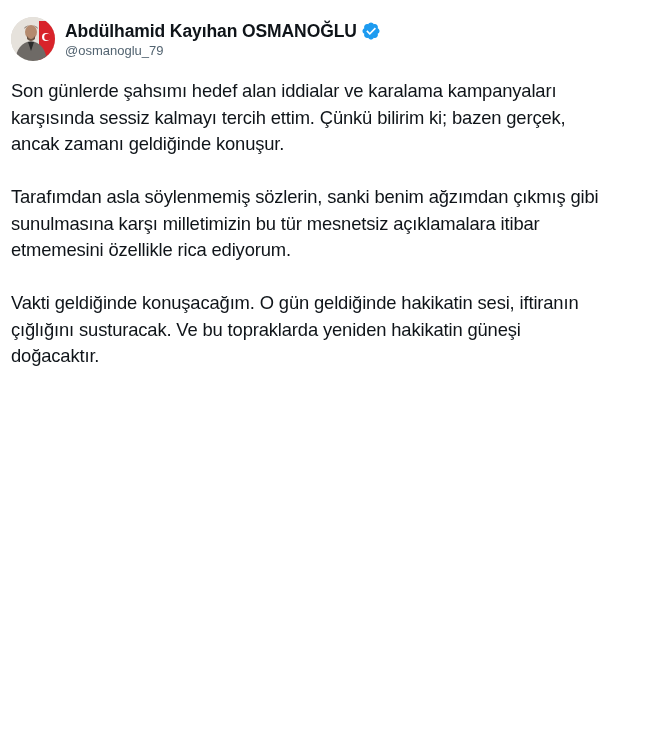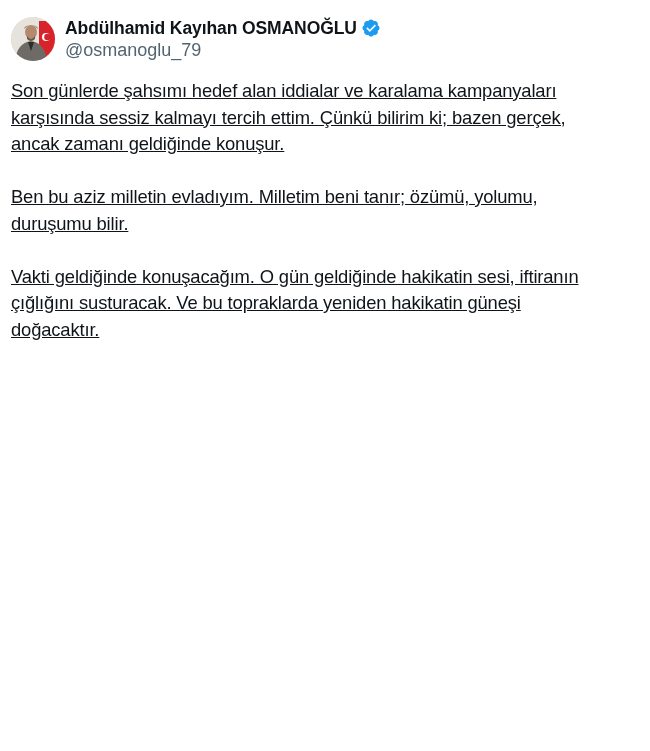--- a/index.html
+++ b/index.html
@@ -5,23 +5,23 @@
     html, body { margin: 0; padding: 0; background: #ffffff; }
     body { width: 650px; height: 751px; overflow: hidden; font-family: "Liberation Sans", "DejaVu Sans", sans-serif; color: #0f1419; }
     .tweet { position: relative; width: 650px; height: 751px; }
     .header { position: absolute; left: 11px; top: 17px; display: flex; align-items: center; }
     .avatar { width: 44px; height: 44px; border-radius: 50%; overflow: hidden; position: relative; background: #d9d4cd; flex: none; }
     .avatar svg { display: block; }
     .names { margin-left: 10px; display: flex; flex-direction: column; }
     .name-row { display: flex; align-items: center; height: 22px; }
     .display-name { font-weight: bold; font-size: 17.5px; letter-spacing: -0.1px; color: #0f1419; white-space: nowrap; }
     .verified { margin-left: 4px; width: 20px; height: 20px; display: inline-block; }
-    .handle { font-size: 18px; color: #536471; margin-top: 1px; white-space: nowrap; }
+    .handle { font-size: 13px; color: #536471; margin-top: 1px; white-space: nowrap; }
     .body { position: absolute; left: 11px; top: 78px; width: 635px; }
-    .para { font-size: 18.4px; line-height: 26.5px; margin: 0 0 26.5px 0; white-space: pre-line; color: #0f1419; letter-spacing: -0.15px; text-decoration: underline; }
+    .para { font-size: 18.4px; line-height: 26.5px; margin: 0 0 26.5px 0; white-space: pre-line; color: #0f1419; letter-spacing: -0.15px; }
   </style>
 </head>
 <body>
 
 <div class="tweet">
   <div class="header">
     <div class="avatar">
       <svg width="44" height="44" viewBox="0 0 44 44">
         <rect width="44" height="44" fill="#e6e2dc"></rect>
         <rect x="28" y="4" width="16" height="40" fill="#d8232a"></rect>
@@ -45,19 +45,20 @@
         </span>
       </div>
       <span class="handle">@osmanoglu_79</span>
     </div>
   </div>
 
   <div class="body">
     <p class="para">Son günlerde şahsımı hedef alan iddialar ve karalama kampanyaları
 karşısında sessiz kalmayı tercih ettim. Çünkü bilirim ki; bazen gerçek,
 ancak zamanı geldiğinde konuşur.</p>
-    <p class="para">Ben bu aziz milletin evladıyım. Milletim beni tanır; özümü, yolumu,
-duruşumu bilir.</p>
+    <p class="para">Tarafımdan asla söylenmemiş sözlerin, sanki benim ağzımdan çıkmış gibi
+sunulmasına karşı milletimizin bu tür mesnetsiz açıklamalara itibar
+etmemesini özellikle rica ediyorum.</p>
     <p class="para">Vakti geldiğinde konuşacağım. O gün geldiğinde hakikatin sesi, iftiranın
 çığlığını susturacak. Ve bu topraklarda yeniden hakikatin güneşi
 doğacaktır.</p>
   </div>
 </div>
 
 </body></html>

